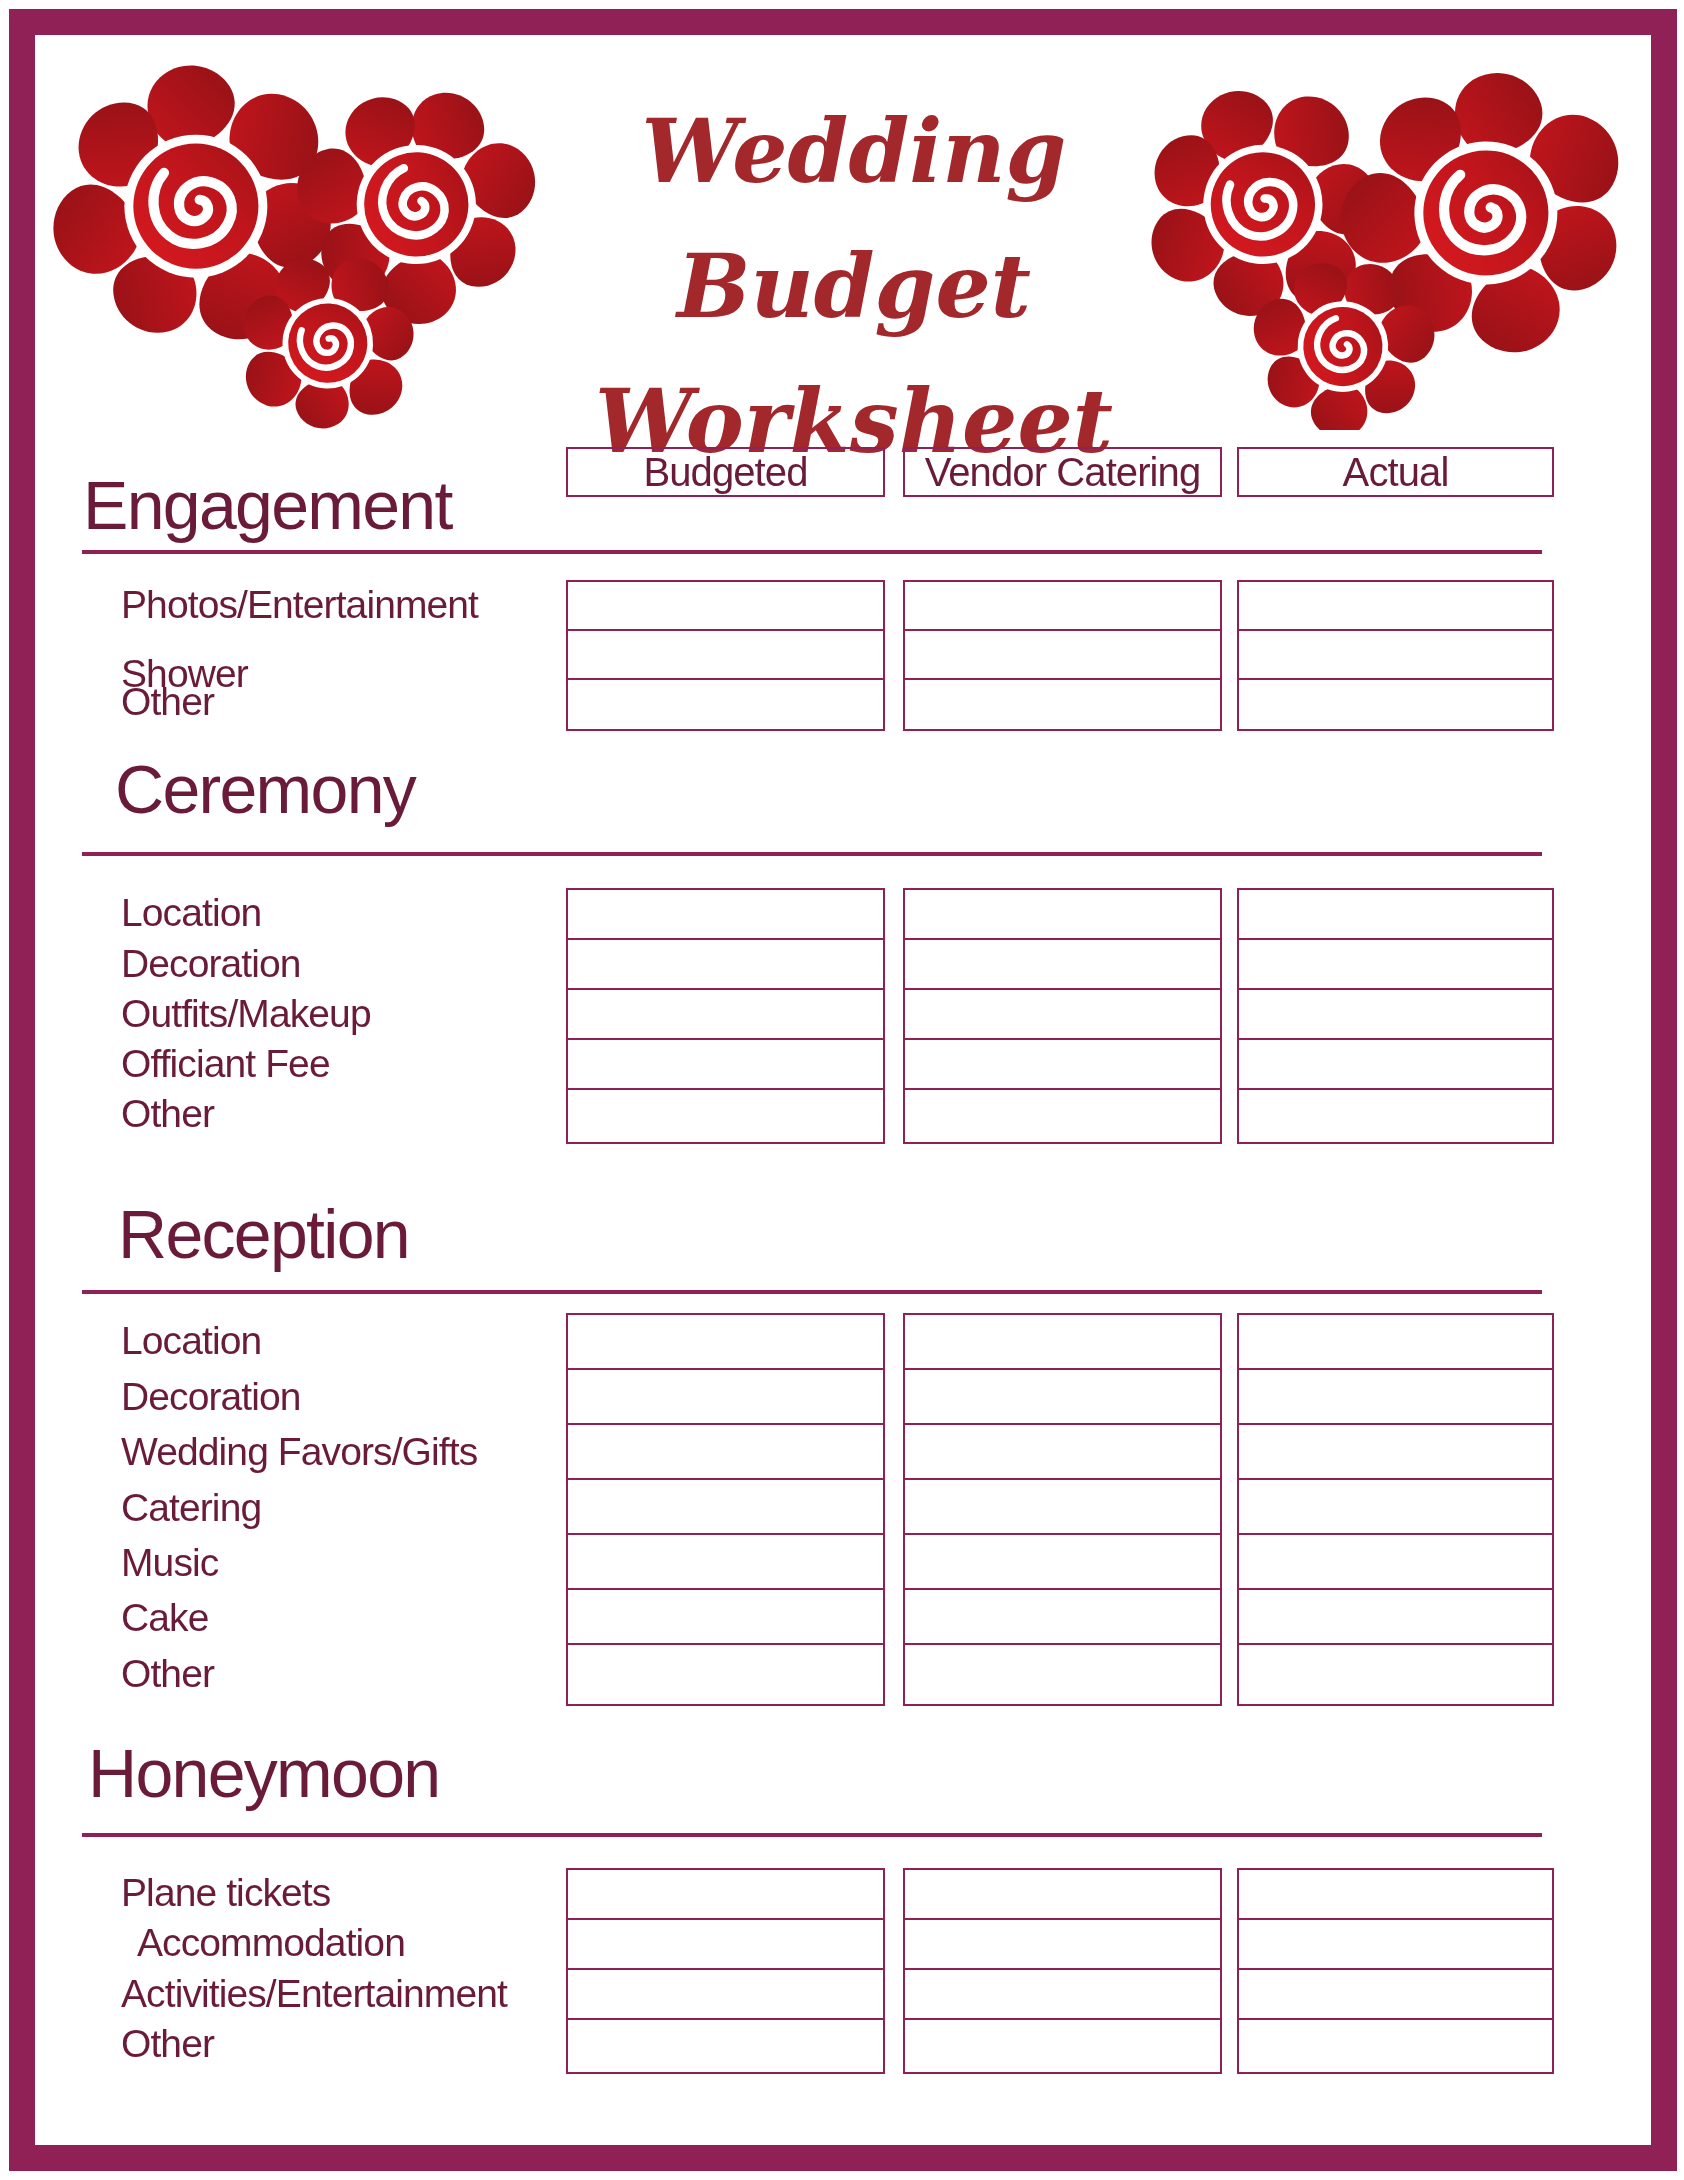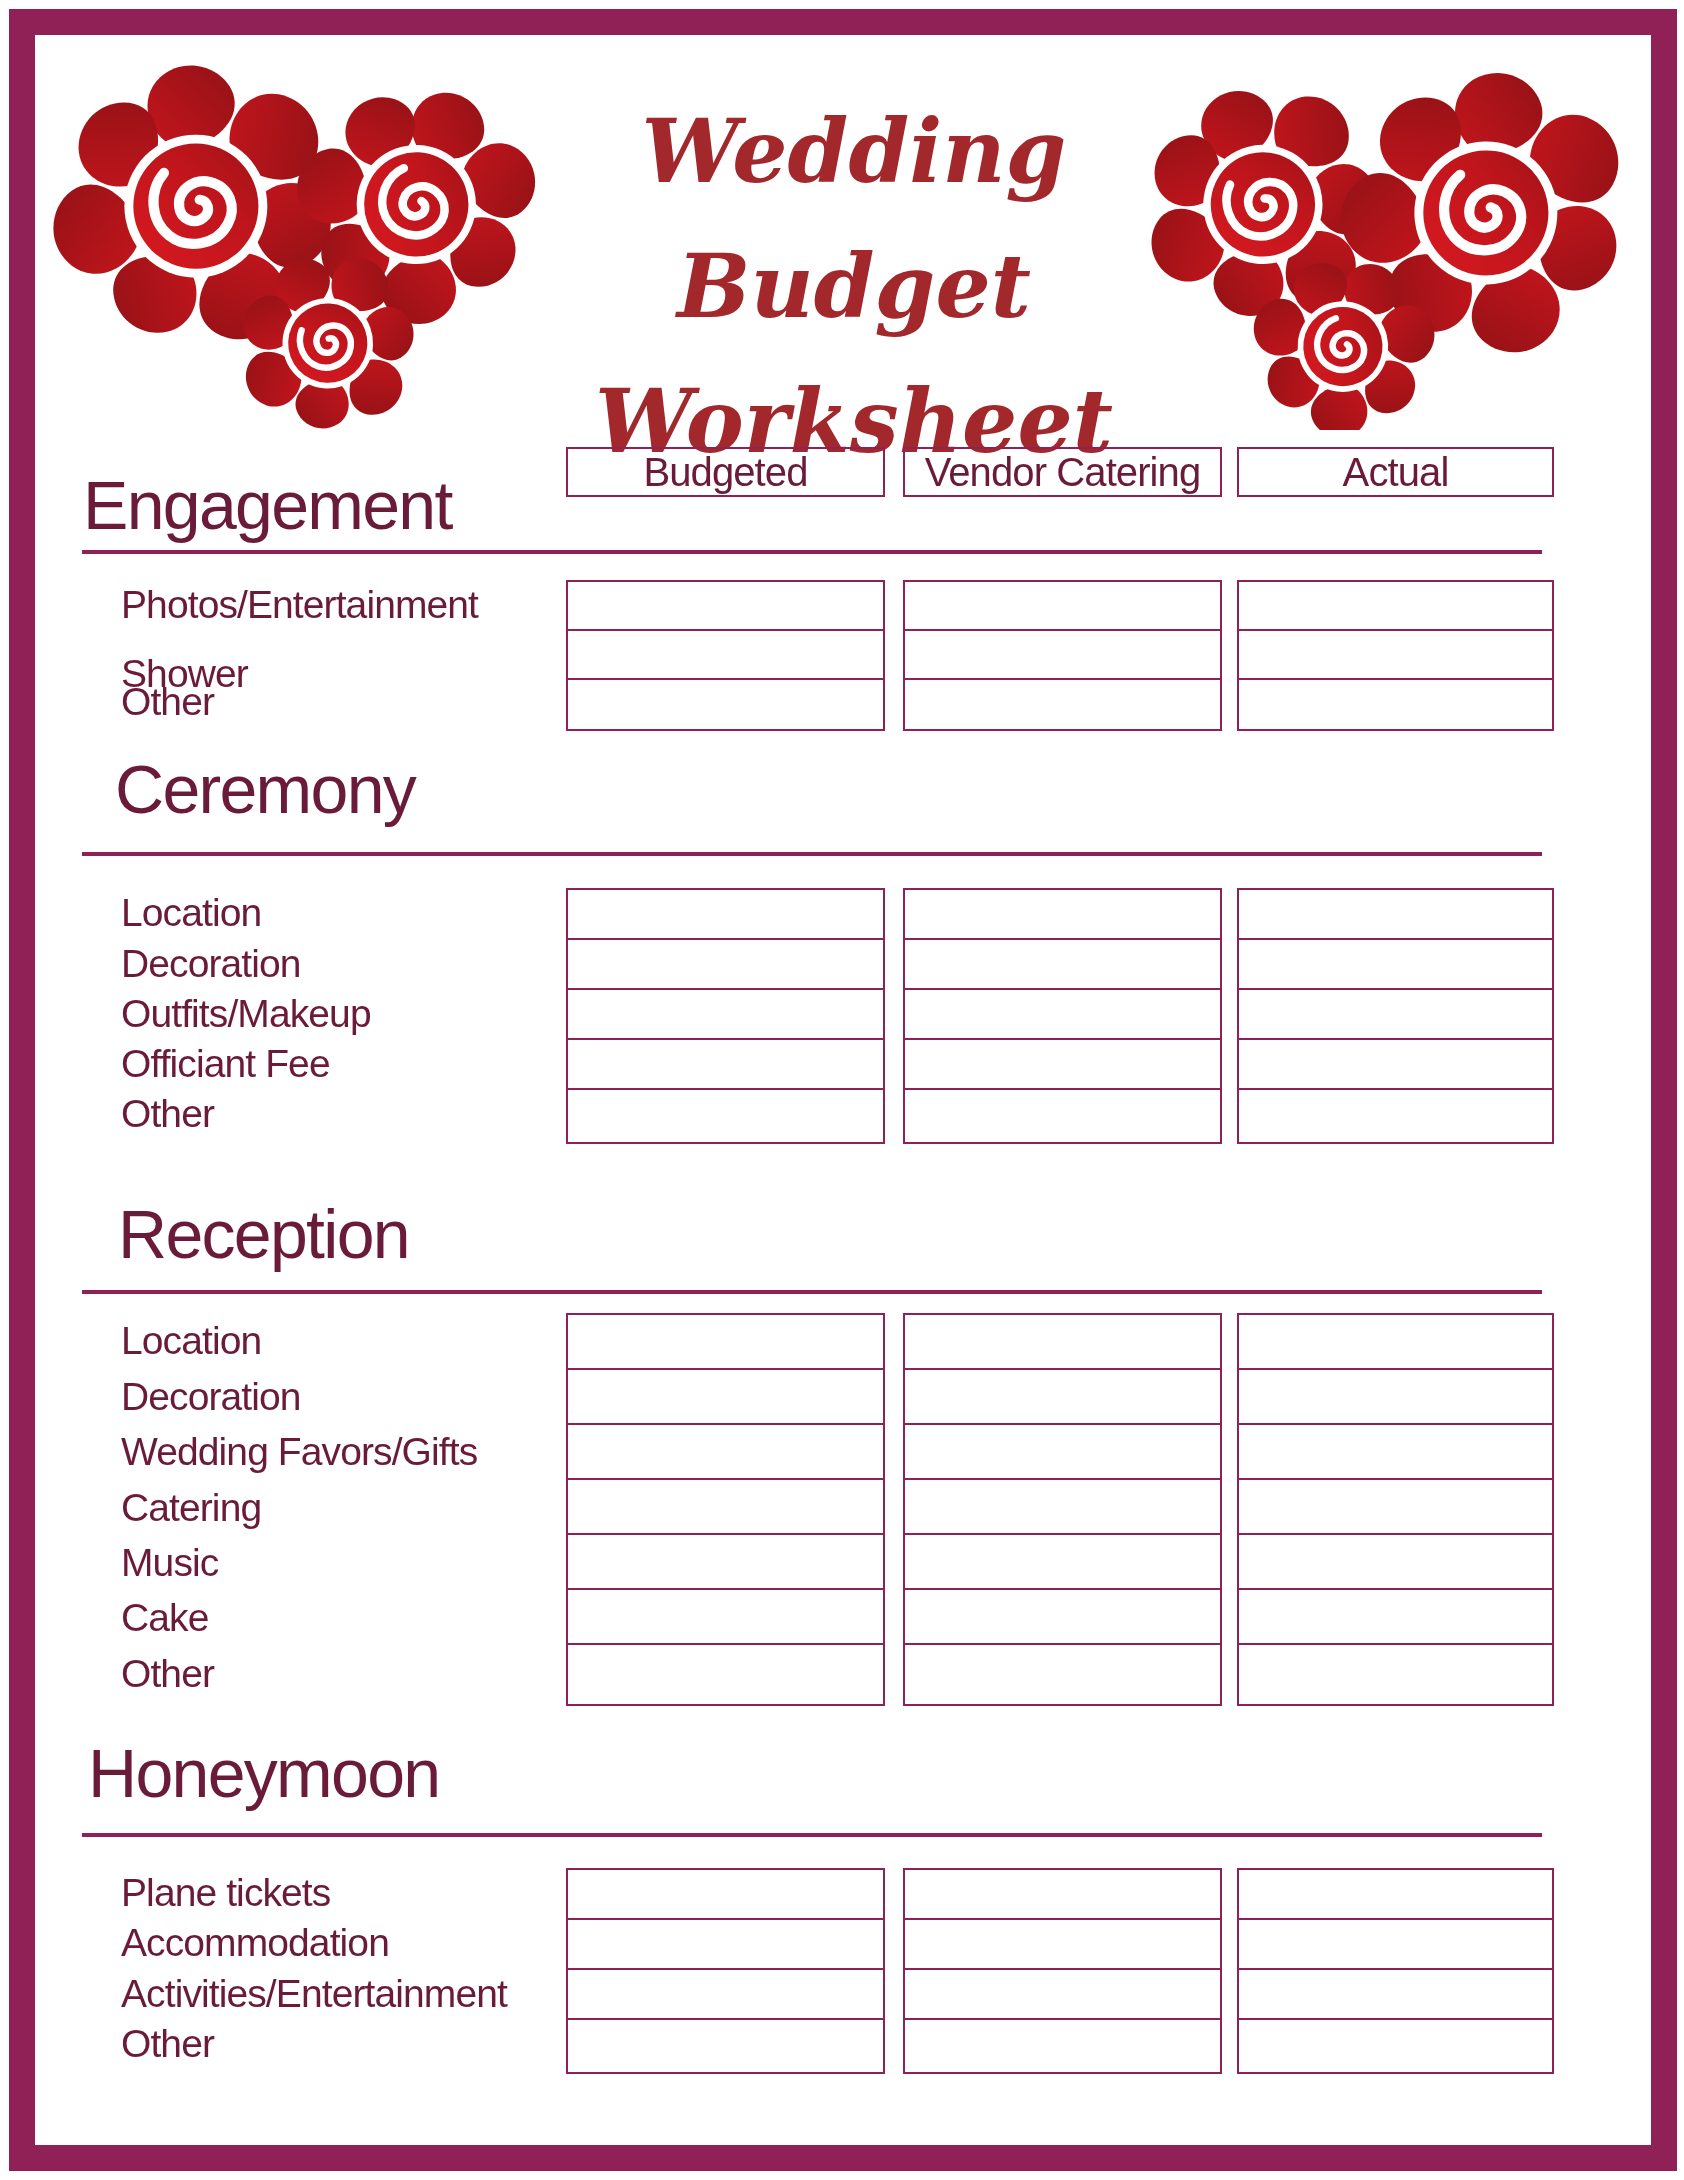--- a/index.html
+++ b/index.html
@@ -180,21 +180,21 @@
         <div class="cell" style="height: 55px;"></div>
         <div class="cell" style="height: 55px;"></div>
         <div class="cell" style="height: 55px;"></div>
         <div class="cell" style="height: 55px;"></div>
       </div>
     </div>
     <div class="section">
       <div class="sechead" style="left: 88px; top: 1739px;">Honeymoon</div>
       <div class="secrule" style="top: 1833px;"></div>
       <div class="rowlabel" style="top: 1868px; height: 50px;">Plane tickets</div>
-      <div class="rowlabel" style="top: 1918px; height: 50px;">Accommodation</div>
+      <div class="rowlabel" style="top: 1918px; height: 50px; margin-left: 16px;">Accommodation</div>
       <div class="rowlabel" style="top: 1969px; height: 50px;">Activities/Entertainment</div>
       <div class="rowlabel" style="top: 2019px; height: 50px;">Other</div>
       <div class="col" style="left: 566px; width: 319px; top: 1868px; height: 206px;">
         <div class="cell" style="height: 50px;"></div>
         <div class="cell" style="height: 50px;"></div>
         <div class="cell" style="height: 50px;"></div>
         <div class="cell" style="height: 50px;"></div>
       </div>
       <div class="col" style="left: 903px; width: 319px; top: 1868px; height: 206px;">
         <div class="cell" style="height: 50px;"></div>

